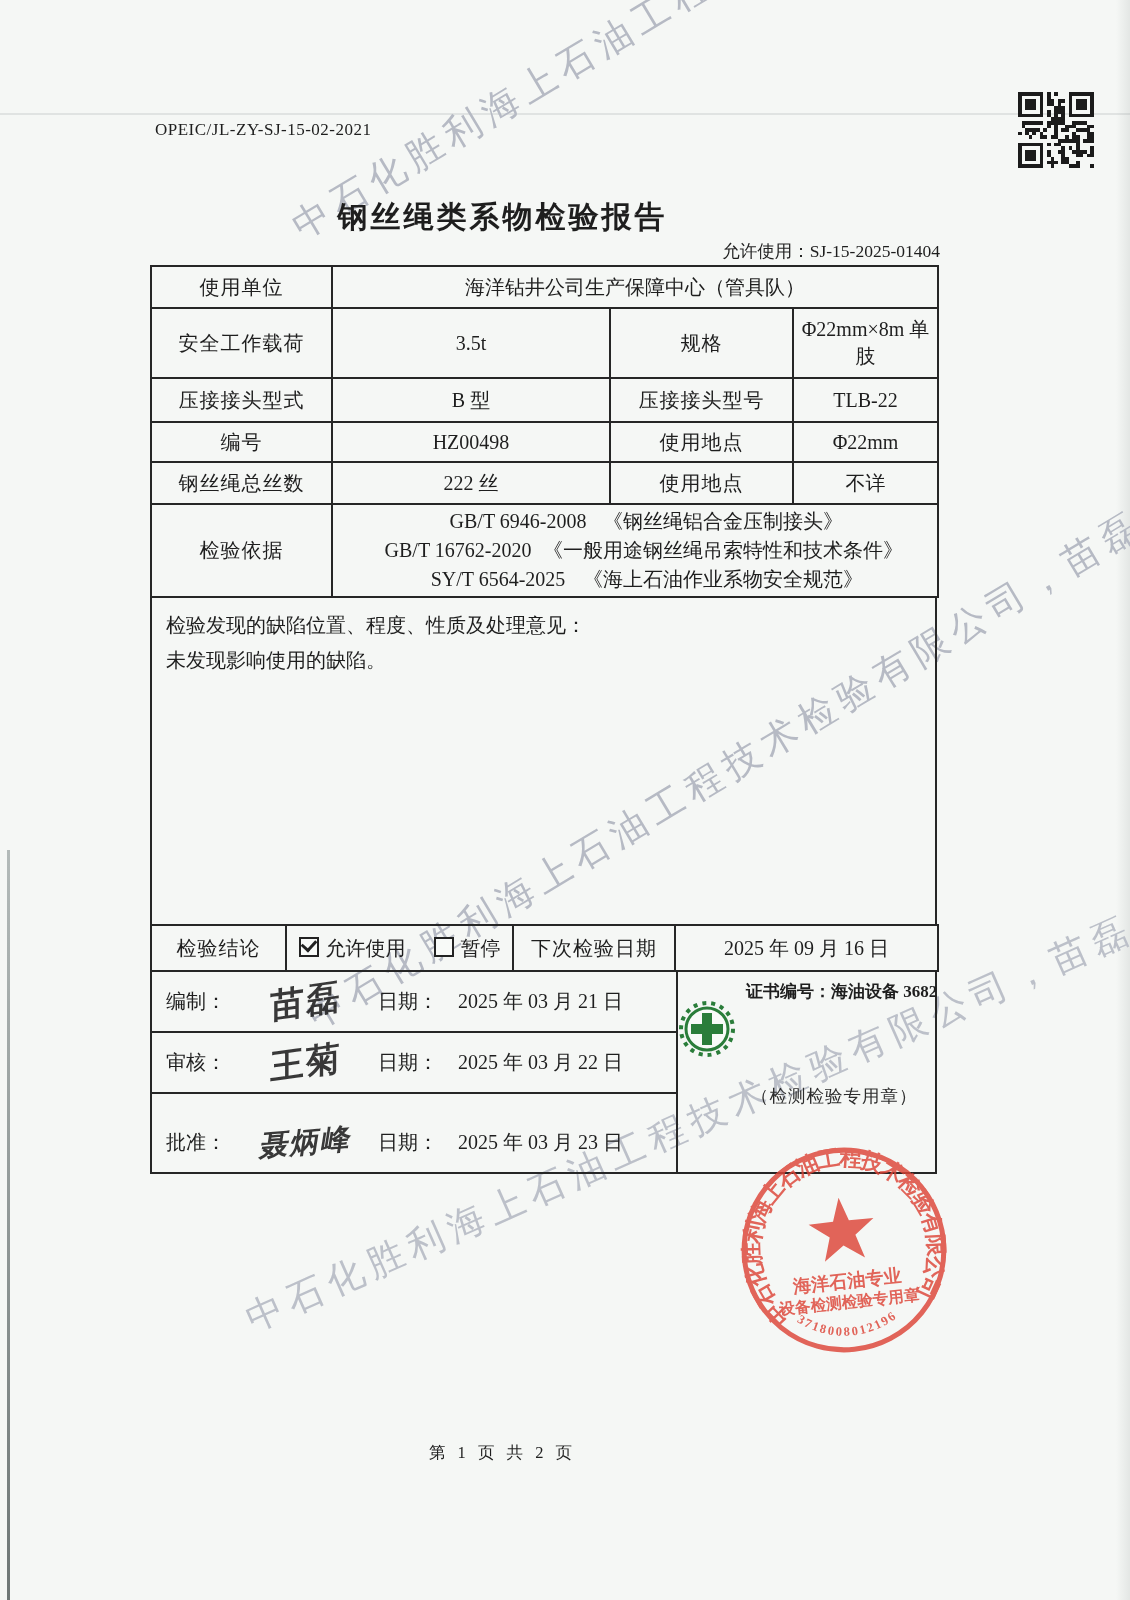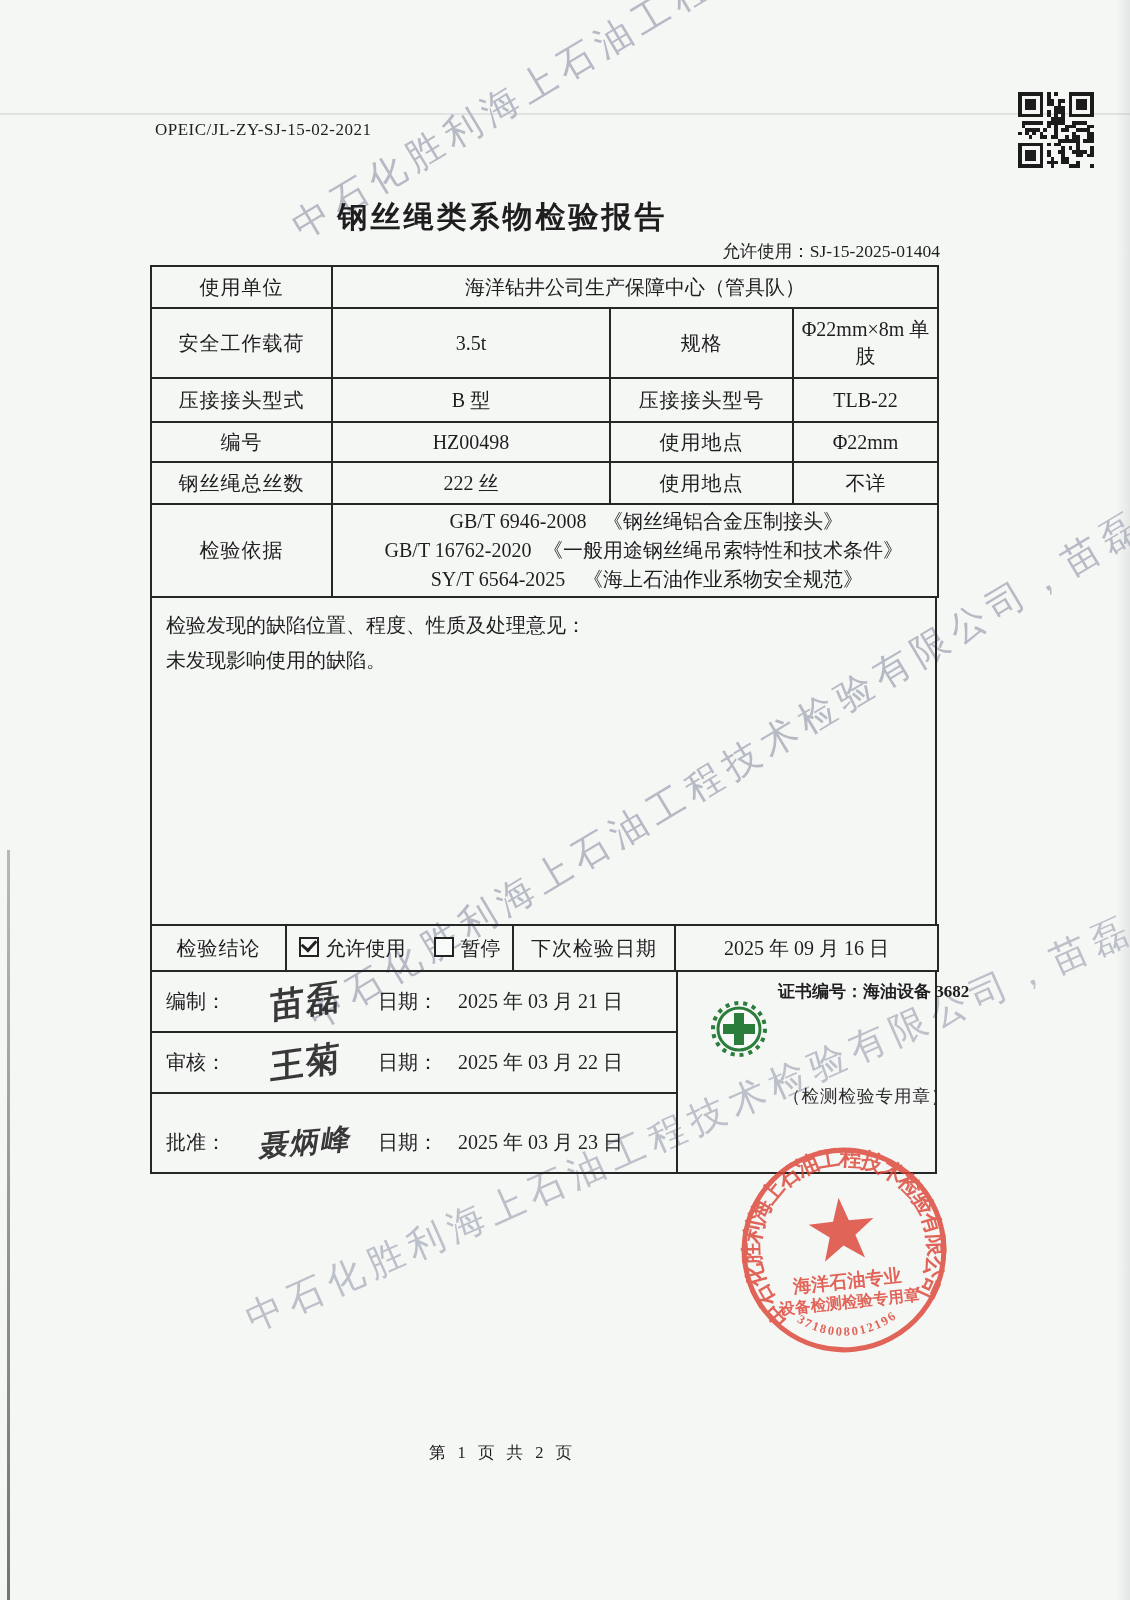--- a/index.html
+++ b/index.html
@@ -35,21 +35,21 @@
           font-size:20px;line-height:1.75;box-sizing:border-box;}
   table.concl{margin-top:-2px;}
   .cb{display:inline-block;width:16px;height:16px;border:2px solid #222;vertical-align:-2px;
       margin-right:7px;position:relative;background:#f8faf8;}
   .cb.checked::after{content:"";position:absolute;left:1px;top:0px;width:11px;height:7px;
       border-left:3px solid #222;border-bottom:3px solid #222;transform:rotate(-48deg);}
   .insp{border:2px solid #262626;margin-top:-2px;height:54px;position:relative;font-size:20px;}
   .insp .names{position:absolute;left:14px;top:14px;letter-spacing:1px;}
   .insp .date{position:absolute;left:565px;top:14px;}
   
-  .signoff{margin-top:-2px;display:flex;border:2px solid #262626;height:200px;position:relative;gap:32px;}
+  .signoff{margin-top:-2px;display:flex;border:2px solid #262626;height:200px;position:relative;}
   .so-left{width:524px;border-right:2px solid #262626;display:flex;flex-direction:column;}
   .so-row{flex:1;display:flex;align-items:center;border-bottom:2px solid #262626;
           font-size:20px;position:relative;}
   .so-row:last-child{border-bottom:none;margin-top:19px;}
   .so-label{width:70px;margin-left:14px;}
   .so-sigbox{width:140px;text-align:center;overflow:visible;}
   .sig{display:inline-block;font-size:34px;font-weight:600;transform:rotate(-8deg) skewX(-8deg);
        opacity:.88;letter-spacing:2px;white-space:nowrap;}
   .sig.small{font-size:29px;transform:rotate(-5deg) skewX(-14deg);}
   .so-datelabel{width:70px;margin-left:2px;}

